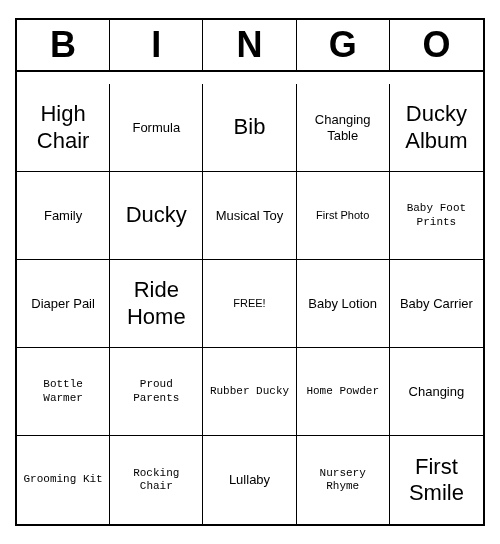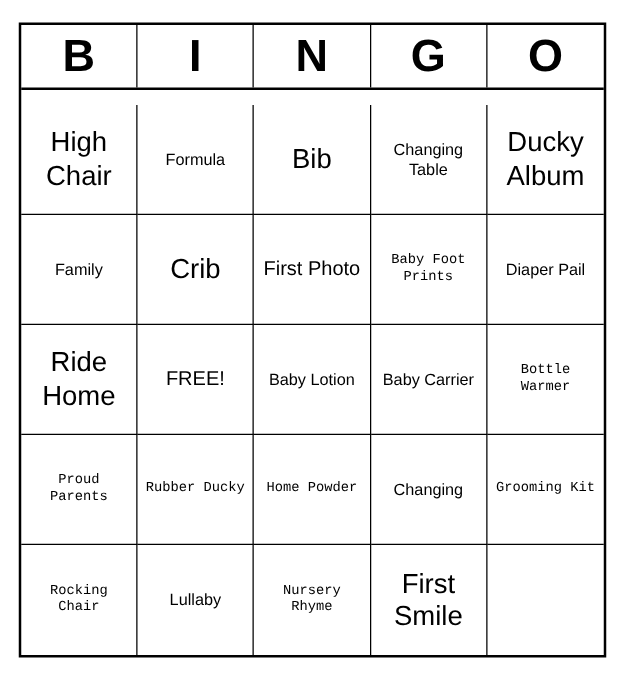--- a/index.html
+++ b/index.html
@@ -71,21 +71,21 @@
 
     .bingo-cell span {
       line-height: 1.2;
     }
 
     .size-large {
       font-size: 22px;
     }
 
     .size-medium {
-      font-size: 16px;
+      font-size: 11px;
     }
 
     .size-small {
       font-size: 13px;
     }
 
     .size-xsmall {
       font-size: 11px;
       font-family: Liberation Mono, monospace;
     }
@@ -114,21 +114,24 @@
       <div class="bingo-cell">
         <span class="size-small">Changing Table</span>
       </div>
       <div class="bingo-cell">
         <span class="size-large">Ducky Album</span>
       </div>
       <div class="bingo-cell">
         <span class="size-small">Family</span>
       </div>
       <div class="bingo-cell">
-        <span class="size-large">Crib</span>
+        <span class="size-large">Ducky</span>
+      </div>
+      <div class="bingo-cell">
+        <span class="size-small">Musical Toy</span>
       </div>
       <div class="bingo-cell">
         <span class="size-medium">First Photo</span>
       </div>
       <div class="bingo-cell">
         <span class="size-xsmall">Baby Foot Prints</span>
       </div>
       <div class="bingo-cell">
         <span class="size-small">Diaper Pail</span>
       </div>

